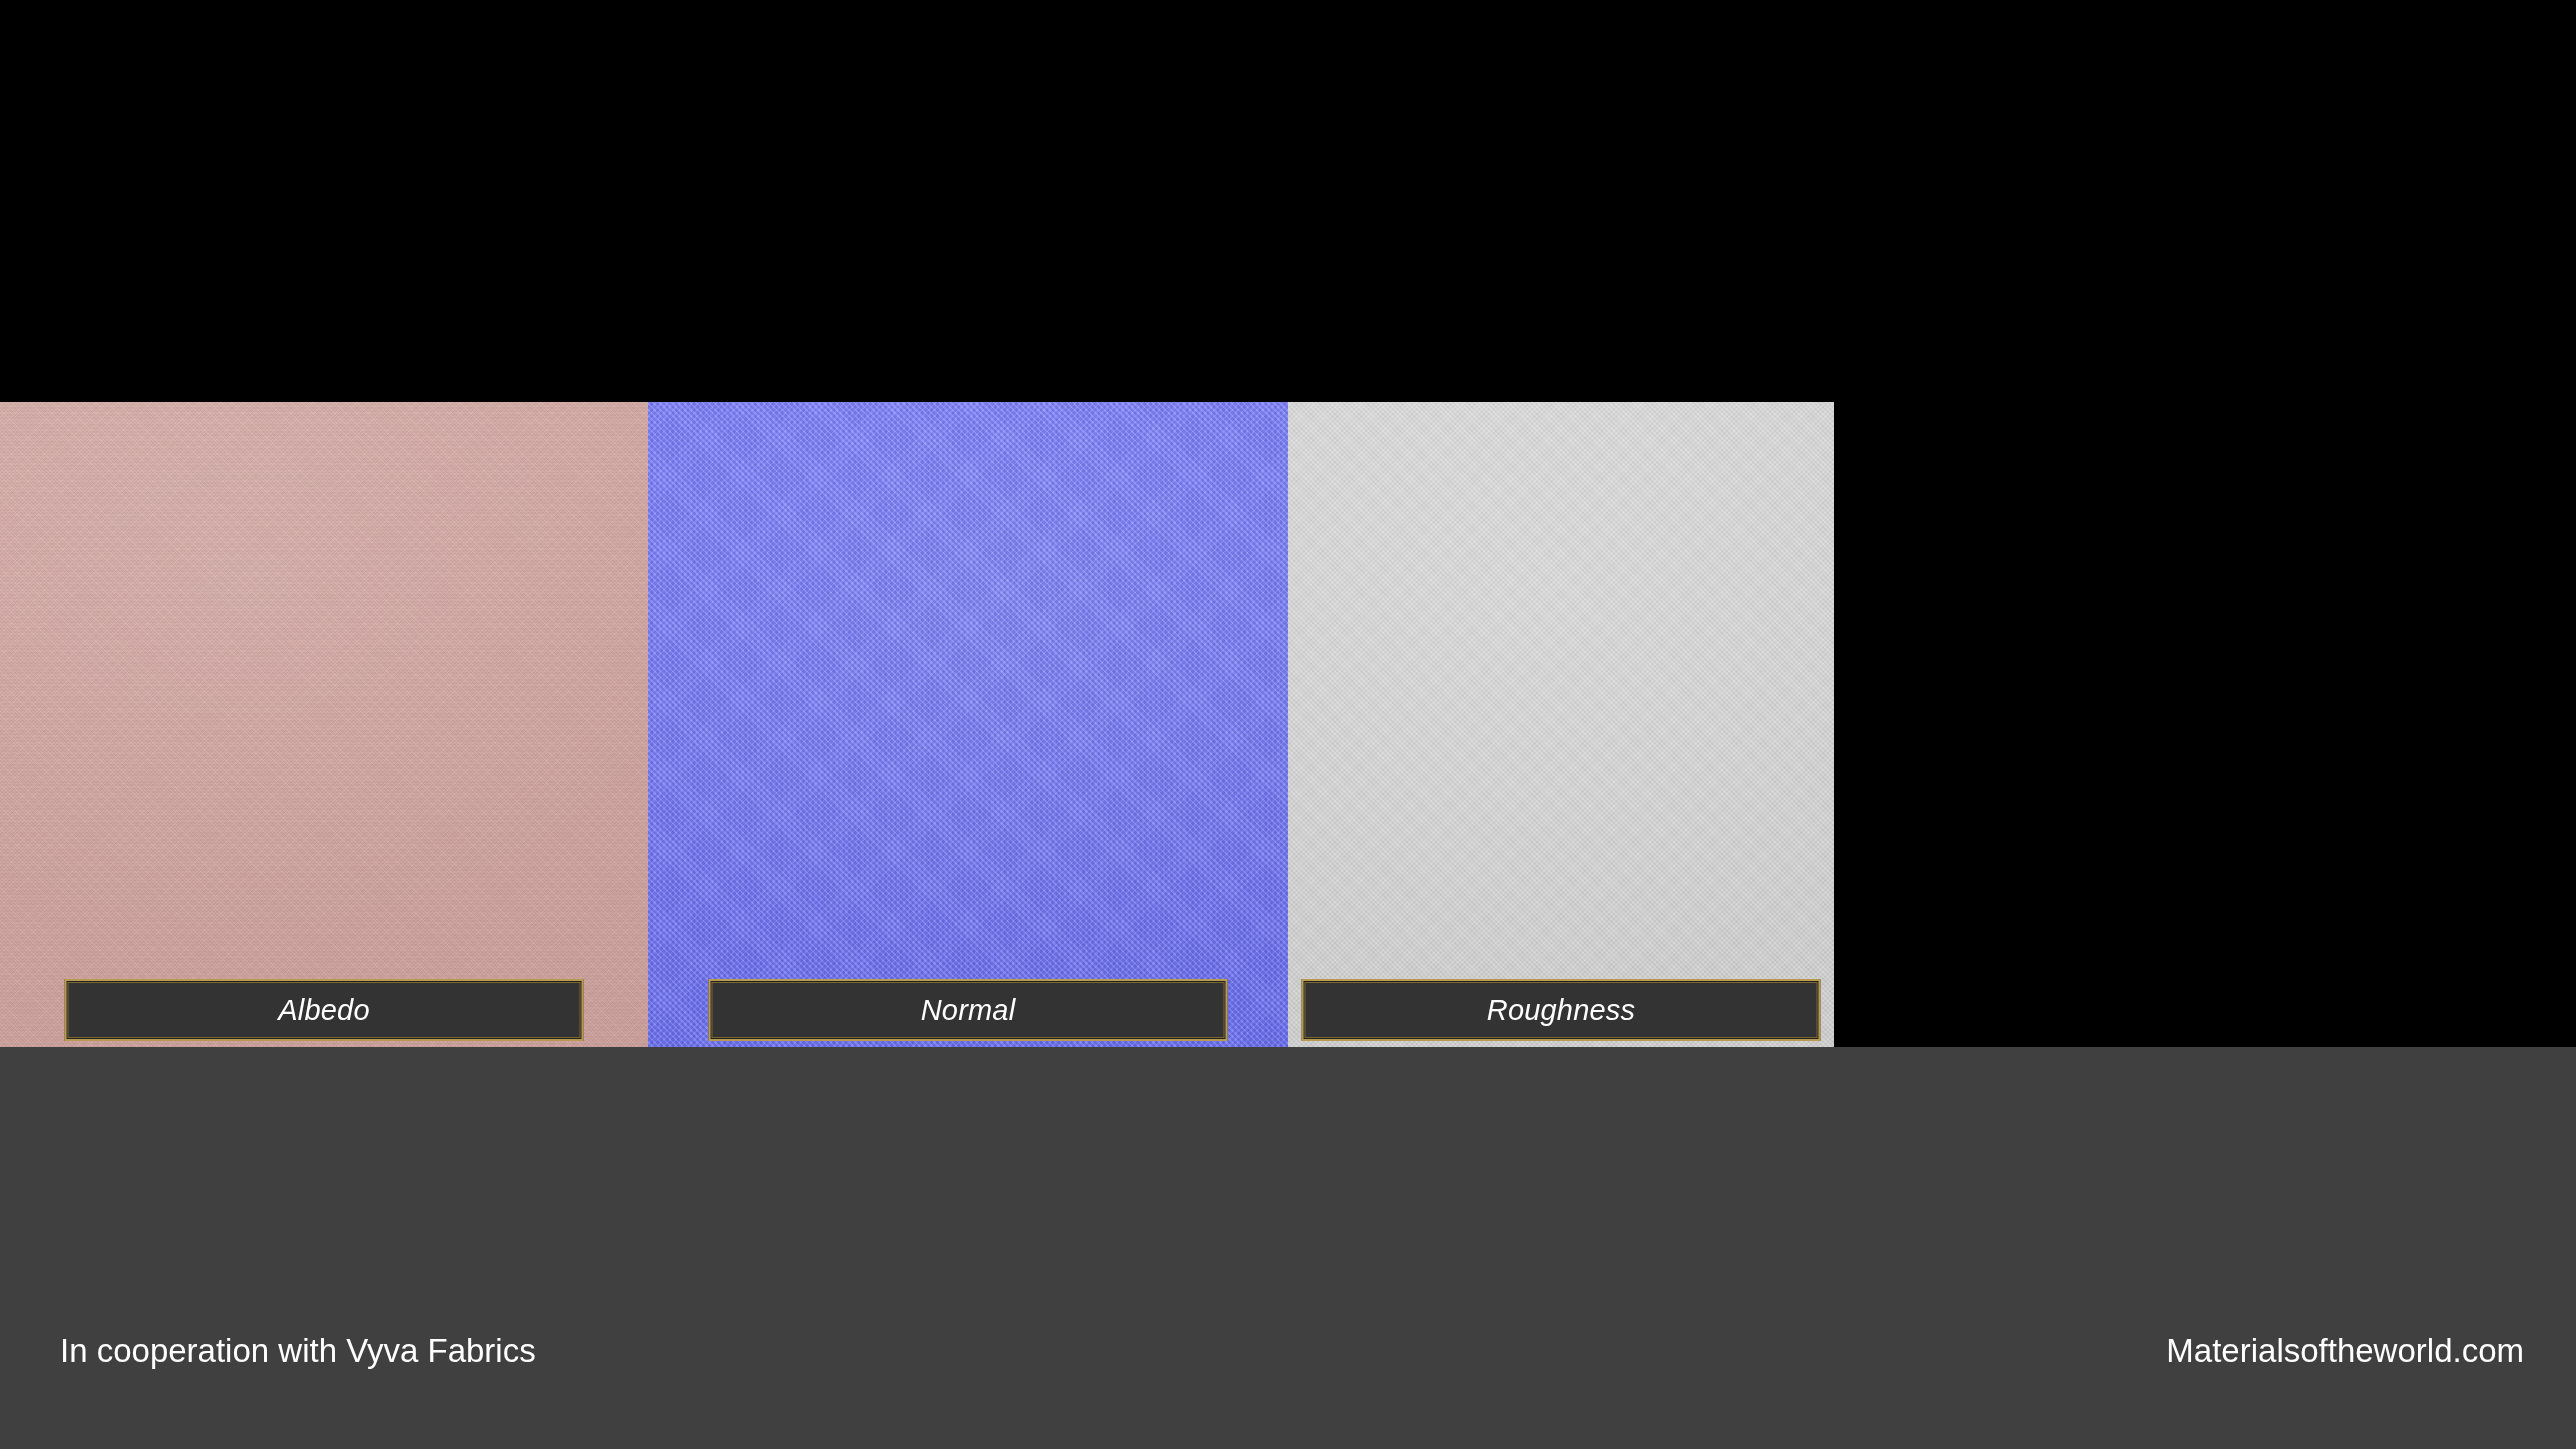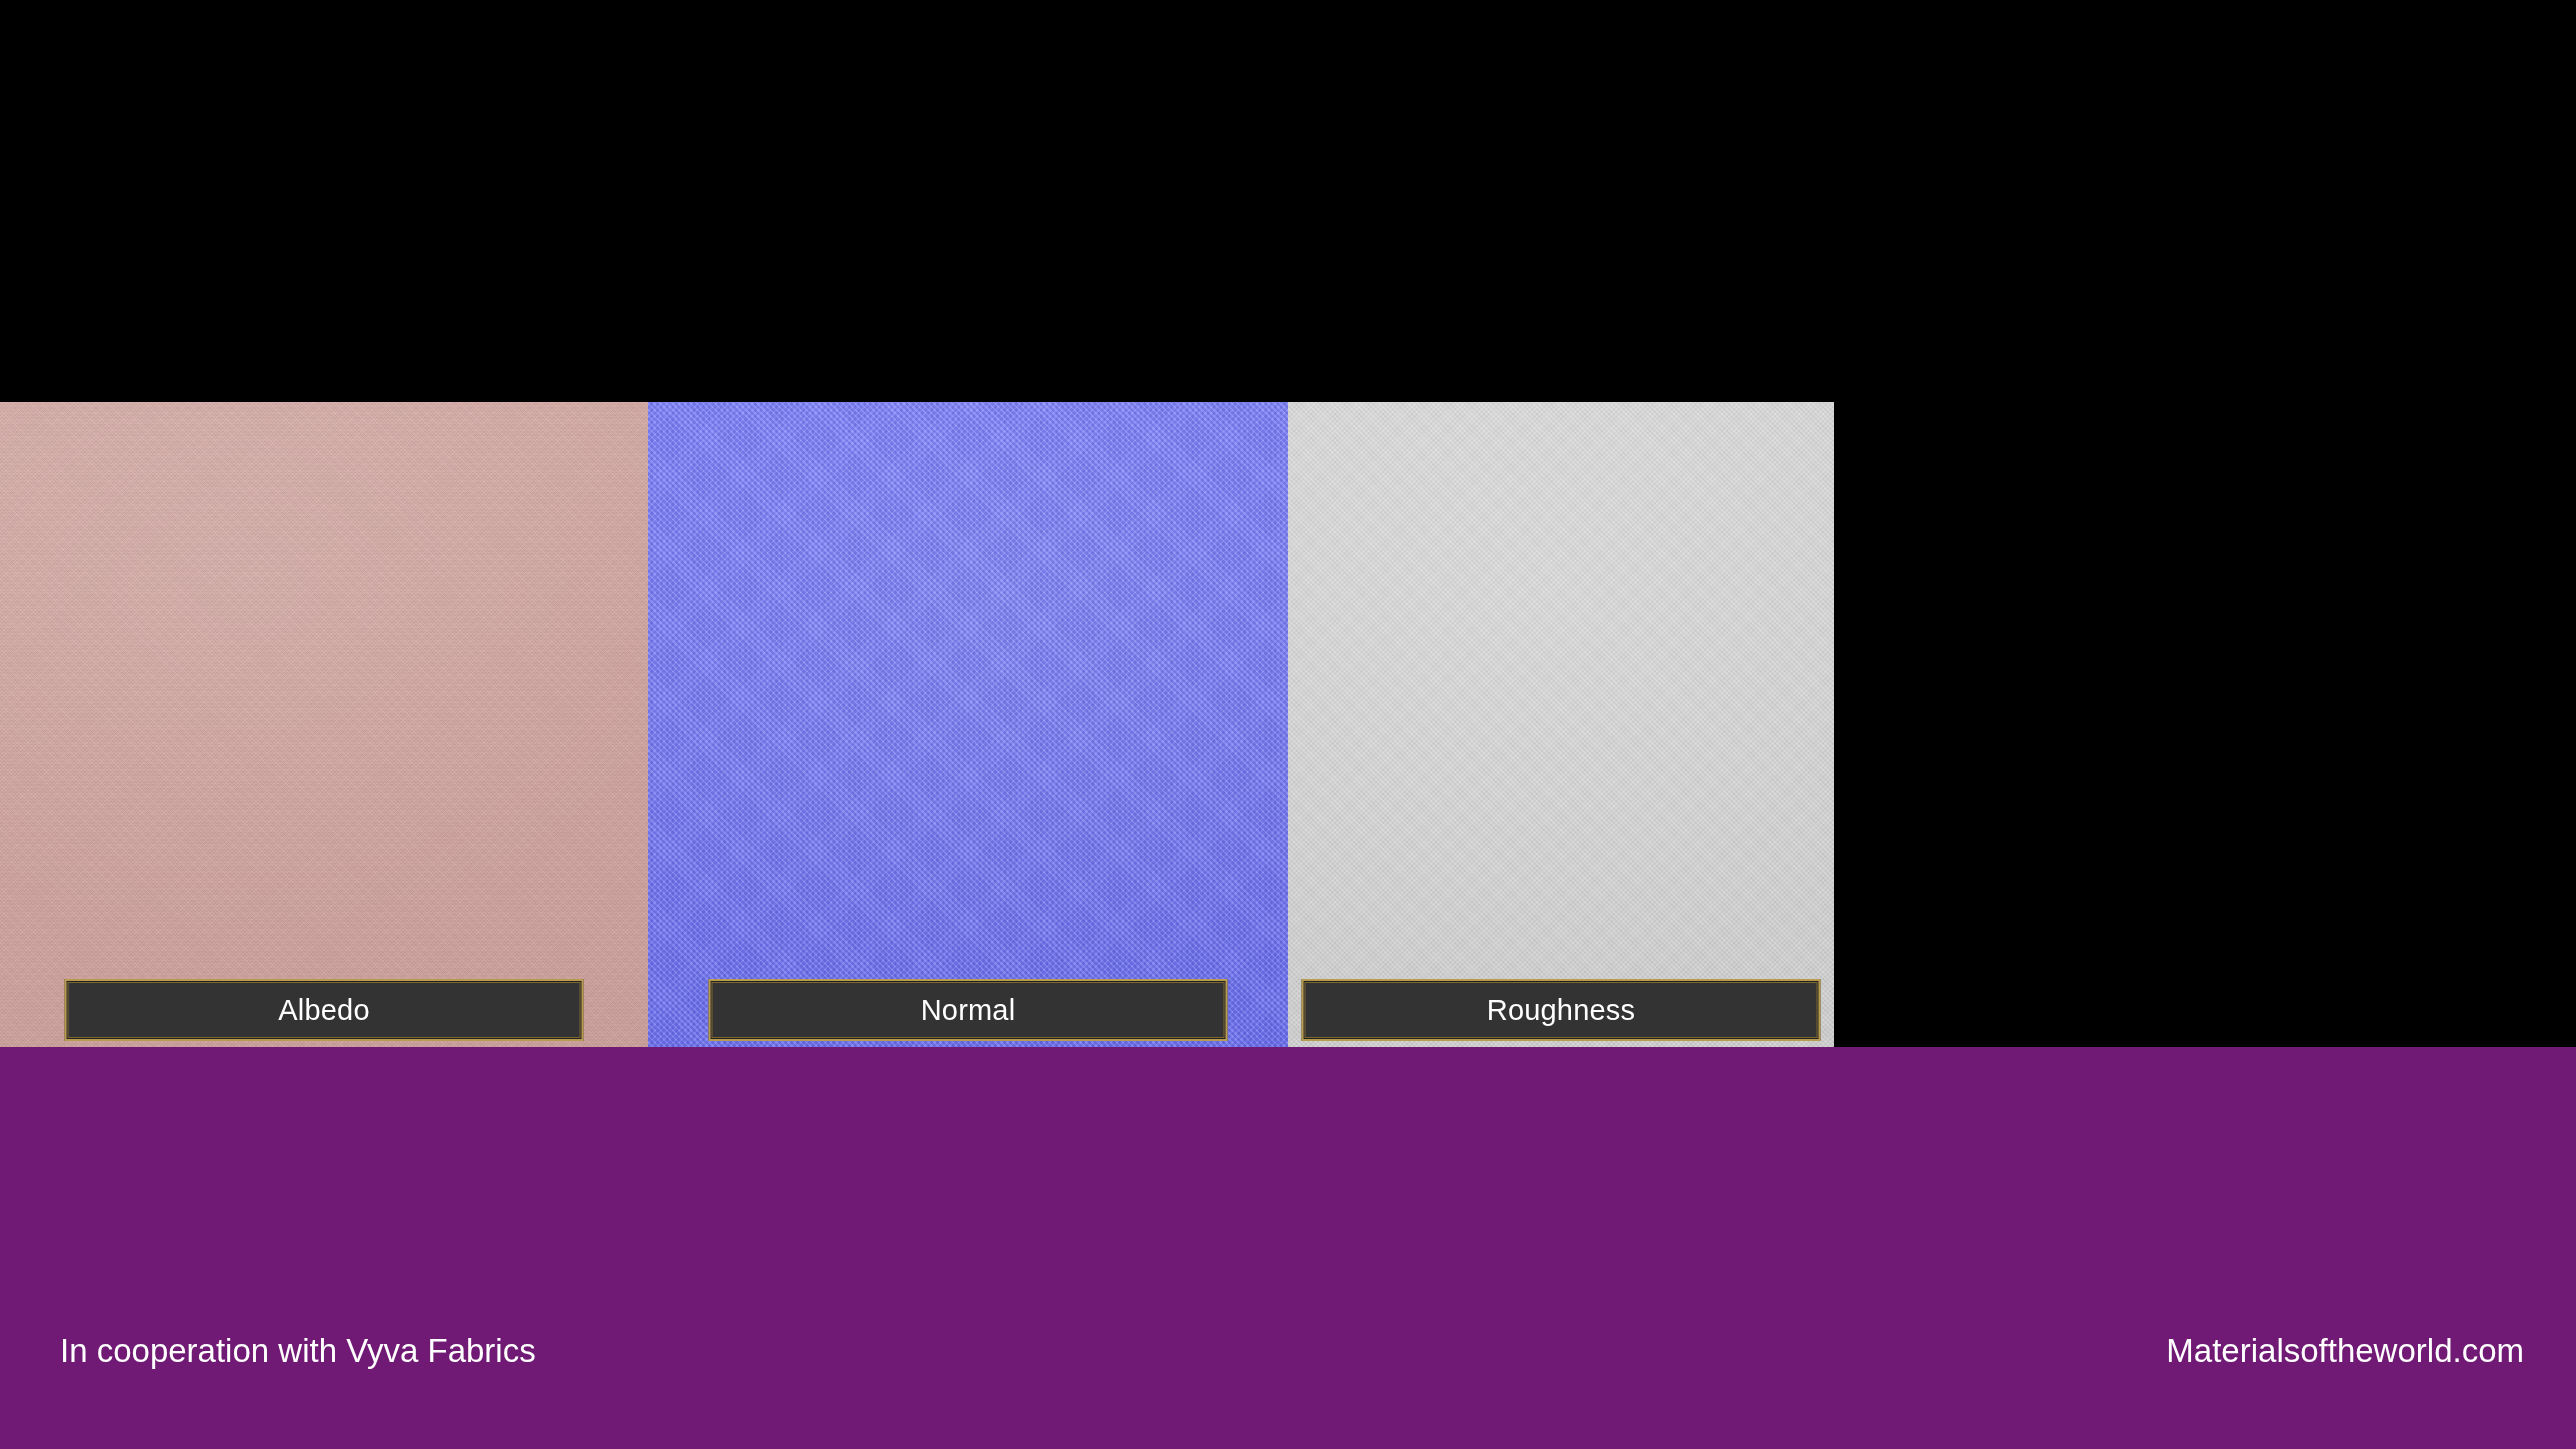--- a/index.html
+++ b/index.html
@@ -32,20 +32,21 @@
     width: 2576px;
     height: 646px;
     display: flex;
     flex-direction: row;
   }
 
   .map-tile {
     position: relative;
     height: 100%;
     overflow: hidden;
+    font-style: italic;
   }
   .map-tile.t0 { width: 648px; }
   .map-tile.t1 { width: 640px; }
   .map-tile.t2 { width: 546px; }
   .map-tile.t3 { width: 646px; }
 
   
   .tile-base {
     position: absolute;
     inset: 0;
@@ -164,21 +165,21 @@
     white-space: nowrap;
   }
 
   
   #footer {
     position: absolute;
     left: 0;
     right: 0;
     bottom: 0;
     height: 402px;
-    background: #701a75;
+    background: #404040;
   }
   .footer-text {
     position: absolute;
     bottom: 82px;
     color: #ffffff;
     font-size: 33px;
     line-height: 1;
     white-space: nowrap;
   }
   #footer-left  { left: 60px; }

